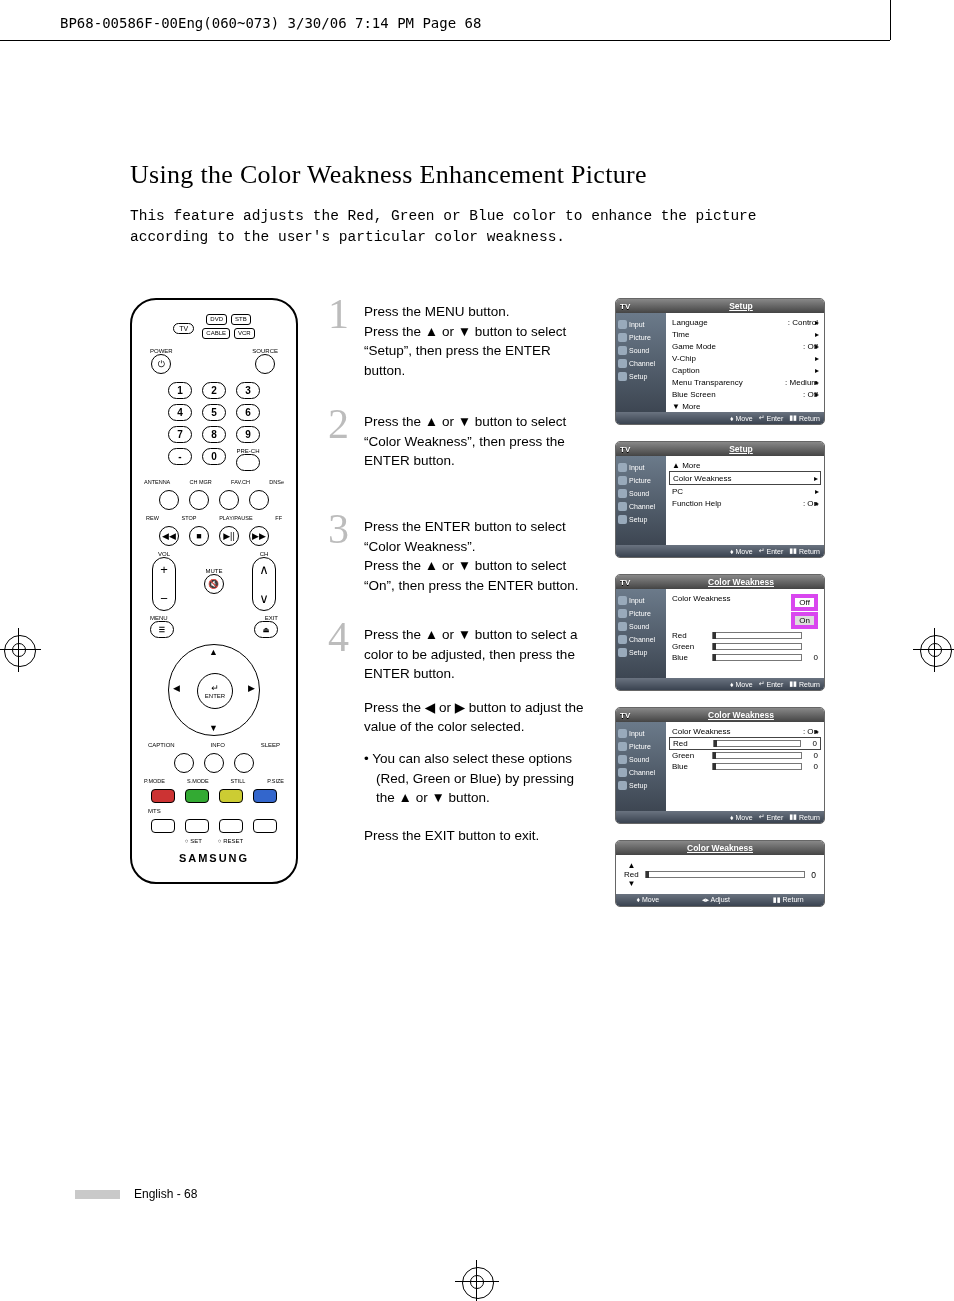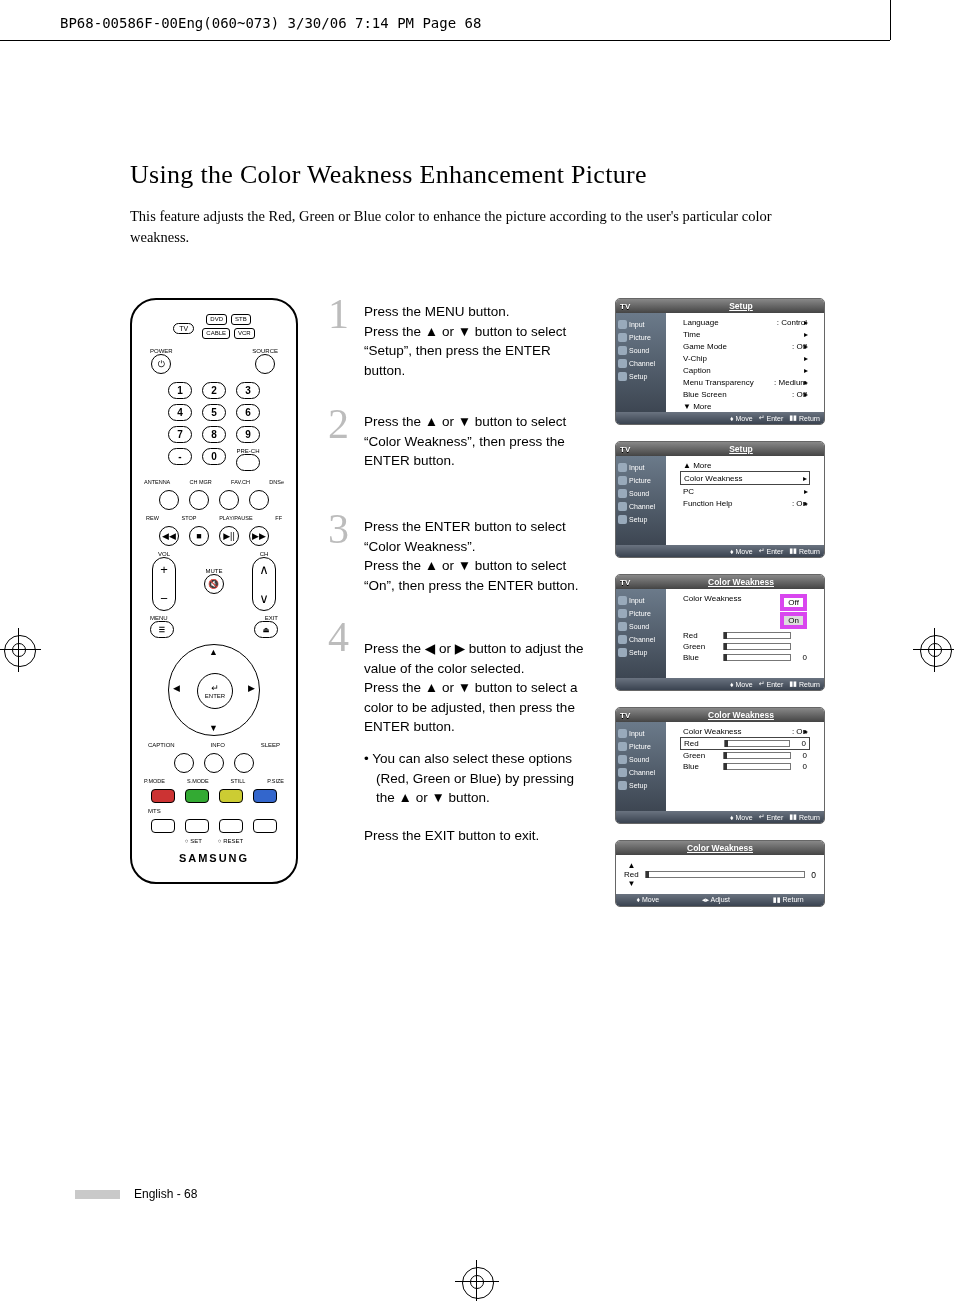--- a/index.html
+++ b/index.html
@@ -5,21 +5,21 @@
 body{margin:0;padding:0;background:#fff;font-family:Arial,Helvetica,sans-serif;color:#000;width:954px;height:1301px;position:relative;font-size:13px}
 .crop-line{position:absolute;background:#000}
 .crop-line.top{top:40px;left:0;width:890px;height:1px}
 .crop-line.right{top:0;left:890px;width:1px;height:40px}
 .print-header{position:absolute;top:15px;left:60px;font-family:monospace;font-size:14px}
 .content{position:absolute;top:115px;left:75px;width:750px}
 .title-bar{display:flex;align-items:stretch;margin-bottom:45px}
 .title-bar .gray{width:60px;background:#c9c9c9}
 .title-bar .box{border:2px solid #aaa;padding:4px 18px;font-family:'Times New Roman',serif;font-weight:bold;font-size:30px;letter-spacing:.5px}
 h2.section{font-family:'Times New Roman',serif;font-weight:normal;font-size:26px;margin:0 0 16px 55px;letter-spacing:.3px}
-.intro{margin:0 0 50px 55px;font-family:Liberation Serif, serif;font-size:14.5px;line-height:1.45}
+.intro{margin:0 0 50px 55px;font-family:Liberation Mono, monospace;font-size:14.5px;line-height:1.45}
 .cols{display:flex;gap:28px}
 .remote-col{flex:0 0 170px;margin-left:55px}
 .remote{border:2px solid #000;border-radius:26px;width:148px;padding:14px 8px 18px;position:relative;background:#fff}
 .remote .src-row{display:flex;justify-content:center;gap:4px;margin-bottom:3px}
 .remote .src{border:1px solid #000;border-radius:3px;font-size:6px;padding:0 3px;line-height:9px}
 .remote .tv{border:1.5px solid #000;border-radius:8px;font-size:7px;padding:1px 5px;margin-right:4px}
 .remote .lbl{font-size:6px;text-align:center}
 .remote .btn-round{border:1.5px solid #000;border-radius:50%;width:18px;height:18px;display:inline-flex;align-items:center;justify-content:center;font-size:9px}
 .remote .oval{border:1.5px solid #000;border-radius:10px;width:22px;height:15px;display:inline-flex;align-items:center;justify-content:center;font-size:10px;font-weight:bold}
 .remote .row{display:flex;justify-content:center;gap:10px;margin:5px 0}
@@ -36,21 +36,21 @@
 .step .txt .exit{margin-top:18px}
 .osd-col{flex:0 0 210px;display:flex;flex-direction:column;gap:16px}
 .osd{border:1px solid #666;border-radius:5px;overflow:hidden;font-size:8.5px;background:#fff}
 .osd-head{background:linear-gradient(180deg,#888,#444);color:#fff;display:flex;align-items:center;padding:2px 4px}
 .osd-head .tv{font-size:8px;font-weight:bold;flex:0 0 42px;text-shadow:0 1px #000}
 .osd-head .ttl{flex:1;text-align:center;font-weight:bold;text-decoration:underline}
 .osd-body{display:flex}
 .osd-side{width:46px;background:linear-gradient(180deg,#6b7a8a,#3d4652);color:#fff;font-size:7px;padding:3px 2px}
 .osd-side .item{margin:4px 0;display:flex;align-items:center;gap:2px}
 .osd-side .ico{width:9px;height:9px;background:#9ab;border-radius:2px;flex-shrink:0}
-.osd-main{flex:1;padding:3px 14px 0;font-size:8px}
+.osd-main{flex:1;padding:3px 3px 0;font-size:8px}
 .osd-row{display:flex;justify-content:space-between;padding:1.5px 3px;position:relative}
 .osd-row.boxed{border:1px solid #444}
 .osd-row .arrow{position:absolute;right:2px}
 .osd-foot{background:linear-gradient(180deg,#6a7380,#3a4350);color:#fff;font-size:7px;padding:2px 4px;display:flex;gap:6px;justify-content:flex-end}
 .osd-foot span{display:inline-flex;align-items:center;gap:2px}
 .slider-row{display:flex;align-items:center;gap:4px;padding:1px 3px}
 .slider{flex:1;height:5px;border:1px solid #777;background:#fff;position:relative}
 .slider .thumb{position:absolute;top:-1px;width:3px;height:7px;background:#333}
 .osd-adjust{border:1px solid #666;border-radius:5px;overflow:hidden;font-size:8.5px}
 .osd-adjust .hd{background:linear-gradient(180deg,#888,#444);color:#fff;text-align:center;font-weight:bold;padding:2px;text-decoration:underline}
@@ -238,22 +238,22 @@
           <div class="txt">Press the ▲ or ▼ button to select “Color Weakness”, then press the ENTER button.</div>
         </div>
    <div class="step" style="margin-top:42px">
           <div class="num">3</div>
           <div class="txt" style="white-space:pre-line">Press the ENTER button to select “Color Weakness”.
 Press the ▲ or ▼ button to select “On”, then press the ENTER button.</div>
         </div>
    <div class="step" style="margin-top:26px">
           <div class="num">4</div>
     <div class="txt">
+      <div>Press the ▲ or ▼ button to select a color to be adjusted, then press the ENTER button.</div>
       <div style="margin-top:14px">Press the ◀ or ▶ button to adjust the value of the color selected.</div>
-      <div>Press the ▲ or ▼ button to select a color to be adjusted, then press the ENTER button.</div>
       <div class="bullet">• You can also select these options (Red, Green or Blue) by pressing the ▲ or ▼ button.</div>
       <div class="exit">Press the EXIT button to exit.</div>
     </div>
    </div>
   </div>
 
   <div class="osd-col">
 
    <div class="osd">
     <div class="osd-head">

